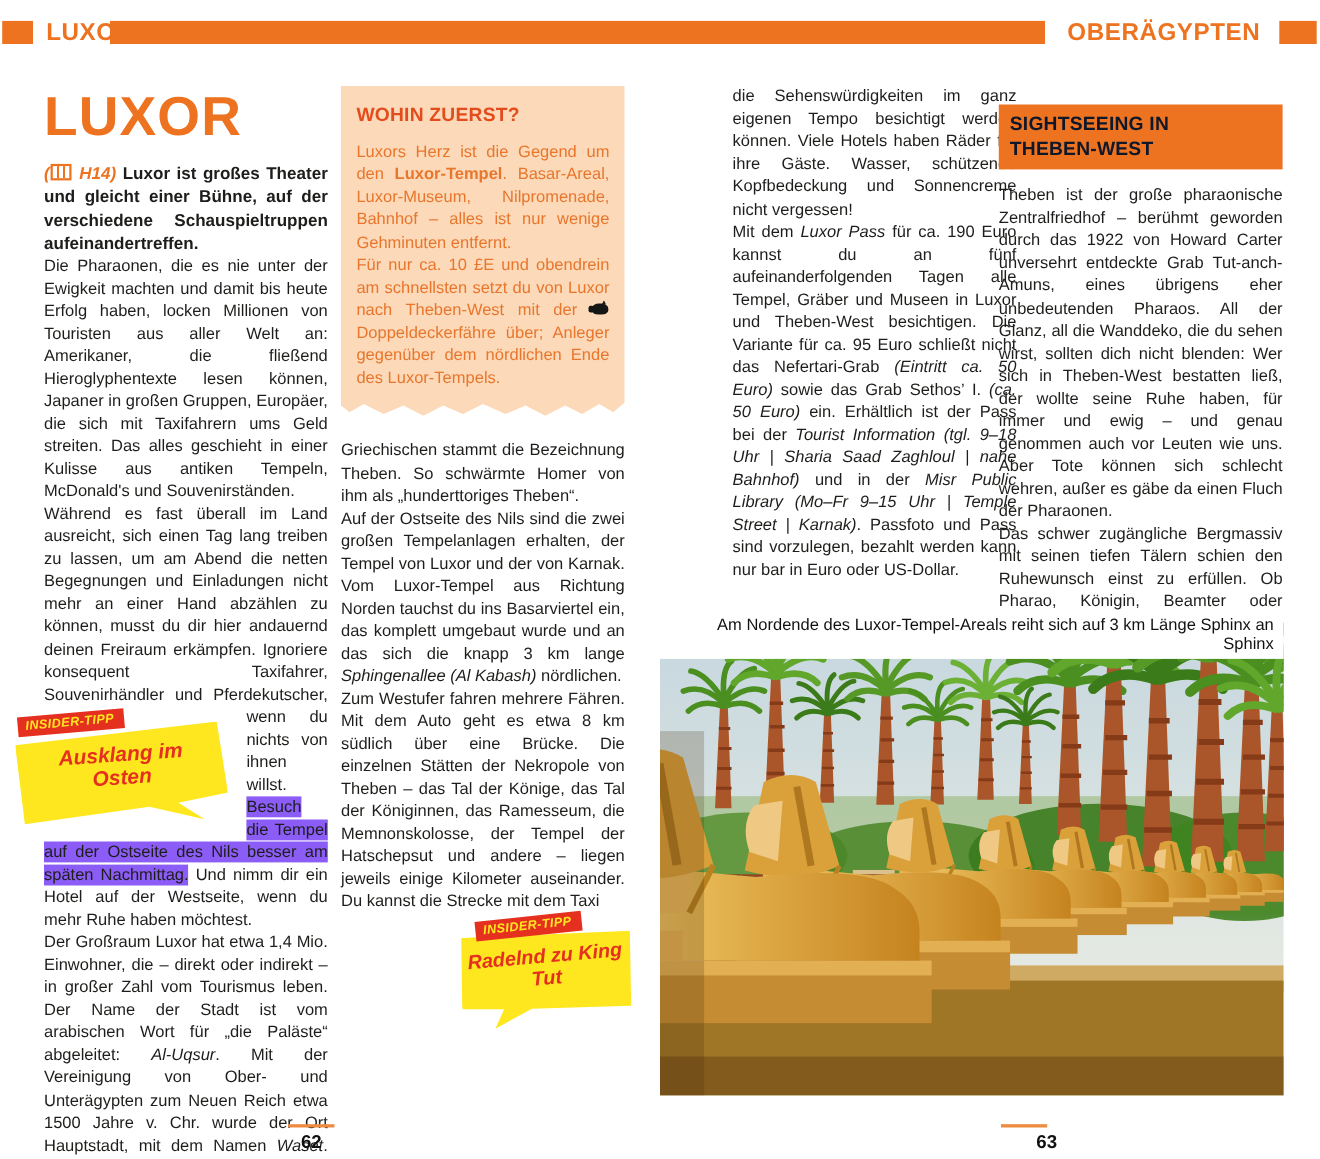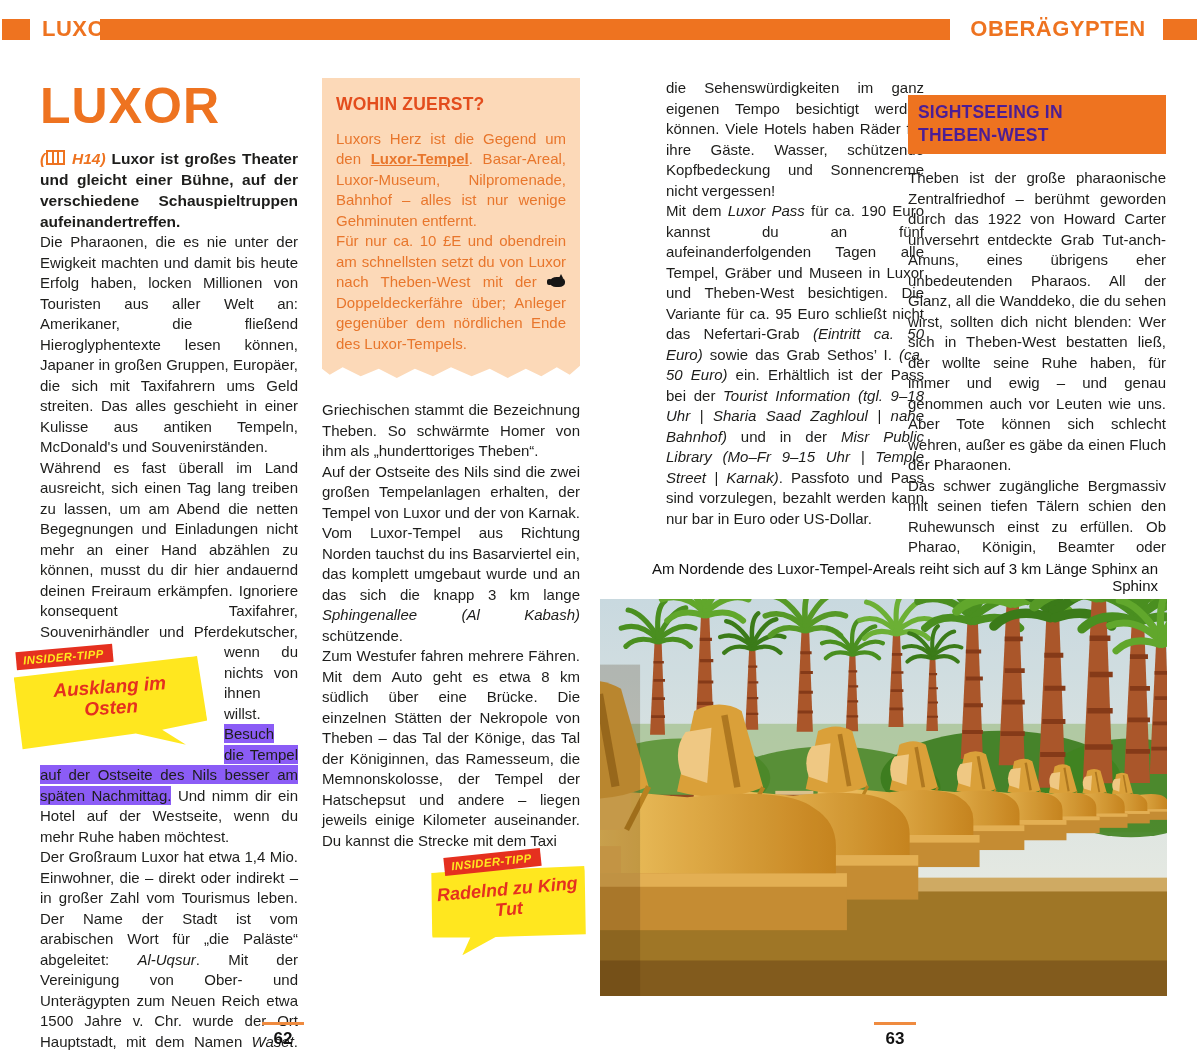--- a/index.html
+++ b/index.html
@@ -27,24 +27,24 @@
          background:linear-gradient(to right,transparent 28%,#ee7320 28%,#ee7320 40%,transparent 40%,transparent 60%,#ee7320 60%,#ee7320 72%,transparent 72%);}
   .s-pig{display:inline-block;position:relative;width:15px;height:10px;margin:0 1px;background:#161616;border-radius:45% 45% 40% 40%;}
   .s-pig::before{content:"";position:absolute;left:-3px;top:2px;width:5px;height:6px;background:#161616;border-radius:2px;}
   .s-pig::after{content:"";position:absolute;right:2px;top:-3px;width:4px;height:4px;background:#161616;clip-path:polygon(0 100%,50% 0,100% 100%);}
 
   
   .wohin-box{background:#fcd9b8;color:#e8762c;padding:16px 14px 30px 14px;margin-bottom:16px;text-align:justify;
      clip-path:polygon(0 0,100% 0,100% 94%,96% 97%,91% 94.5%,85% 97.5%,79% 95%,72% 98%,65% 95%,58% 97.5%,50% 94.5%,43% 97.5%,36% 95%,29% 98%,22% 95%,15% 97.5%,8% 94.5%,3% 97%,0 95%);}
   .wohin-box .box-heading{color:#e34d1d;font-weight:700;font-size:17.5px;margin:0 0 14px 0;text-align:left;letter-spacing:.2px;}
   .wohin-box p{margin:0;}
-  .wohin-box .s-b{color:#e8762c;text-decoration:underline;}
-
-  
-  .sightseeing{background:#ee7320;color:#4c1d95;font-weight:700;font-size:17.5px;line-height:23px;
+  .wohin-box .s-b{color:#e8762c;}
+
+  
+  .sightseeing{background:#ee7320;color:#0f172a;font-weight:700;font-size:17.5px;line-height:23px;
                padding:6px 10px 7px 10px;margin-bottom:14px;letter-spacing:.2px;}
 
   
   .tip-float{position:relative;display:block;}
   .tip-float-left{float:left;width:198px;height:104px;margin:6px 10px 2px -24px;}
   .tip-float-right{float:right;width:158px;height:98px;margin:2px -8px 0 10px;}
   .tip-tag{position:absolute;background:#e5301f;color:#ffe71f;font-weight:700;font-style:italic;
            font-size:11.5px;line-height:12px;padding:3px 9px 3px 7px;letter-spacing:.4px;white-space:nowrap;z-index:2;}
   .tip1 .tip-tag{top:0;left:0;transform:rotate(-5deg);}
   .tip2 .tip-tag{top:0;left:14px;transform:rotate(-6deg);}
@@ -61,21 +61,21 @@
   .photo{position:absolute;left:600px;top:566px;width:567px;height:430px;}
   .photo svg{display:block;width:100%;height:100%;}
   .caption{position:absolute;left:600px;top:556px;width:567px;text-align:right;z-index:3;text-decoration:underline;}
   .caption span{display:inline-block;background:#fff;color:#111;font-size:15px;line-height:17px;padding:4px 9px 5px 10px;}
 
   
   .pg{position:absolute;top:1022px;width:60px;text-align:center;}
   .pg .rule{display:block;width:42px;height:3px;background:#ef8b3f;margin:0 auto 4px auto;}
   .pg .num{font-size:17px;font-weight:700;color:#111;}
   .pg-left{left:253px;}
-  .pg-right{left:865px;}
+  .pg-right{left:901px;text-align:right;}
 </style>
 </head>
 <body>
 
 <div class="page">
 
   <div class="hblock" style="left:2px;width:28px;"></div>
   <div class="hname" style="left:42px;">LUXOR</div>
   <div class="hbar"></div>
   <div class="hname" style="left:963px;width:190px;text-align:center;">OBERÄGYPTEN</div>
@@ -85,28 +85,28 @@
     <h1 class="title">LUXOR</h1>
     <p class="lead"><span><span class="s-ref">(</span><span class="s-map"></span><span class="s-ref"> H14) </span><span class="s-b">Luxor ist großes Theater und gleicht einer Bühne, auf der verschiedene Schauspieltruppen aufeinandertreffen.</span></span></p>
     <p><span><span>Die Pharaonen, die es nie unter der Ewigkeit machten und damit bis heute Erfolg haben, locken Millionen von Touristen aus aller Welt an: Amerikaner, die fließend Hieroglyphentexte lesen können, Japaner in großen Gruppen, Europäer, die sich mit Taxifahrern ums Geld streiten. Das alles geschieht in einer Kulisse aus antiken Tempeln, McDonald's und Souvenirständen.</span></span></p>
     <p><span><span>Während es fast überall im Land ausreicht, sich einen Tag lang treiben zu lassen, um am Abend die netten Begegnungen und Einladungen nicht mehr an einer Hand abzählen zu können, musst du dir hier andauernd deinen Freiraum erkämpfen. Ignoriere konsequent Taxifahrer, Souvenirhändler und Pferdekutscher, wenn du </span></span><span class="tip-float tip-float-left tip1">
           <span class="tip-tag">INSIDER-TIPP</span>
           <span class="tip-bubble">Ausklang im Osten</span>
         </span><span><span>nichts von ihnen willst. </span><span class="s-hl">Besuch die Tempel auf der Ostseite des Nils besser am späten Nachmittag.</span><span> Und nimm dir ein Hotel auf der Westseite, wenn du mehr Ruhe haben möchtest.</span></span></p>
     <p><span><span>Der Großraum Luxor hat etwa 1,4 Mio. Einwohner, die – direkt oder indirekt – in großer Zahl vom Tourismus leben. Der Name der Stadt ist vom arabischen Wort für „die Paläste“ abgeleitet: </span><span class="s-i">Al-Uqsur</span><span>. Mit der Vereinigung von Ober- und Unterägypten zum Neuen Reich etwa 1500 Jahre v. Chr. wurde der Ort Hauptstadt, mit dem Namen </span><span class="s-i">Waset</span><span>. Aus dem</span></span></p>
   </div>
 
-  <div class="col" id="col2" style="left:322px;top:78px;">
+  <div class="col" id="col2" style="left:310px;top:78px;">
     <div class="wohin-box">
       <div class="box-heading">WOHIN ZUERST?</div>
       <p><span><span>Luxors Herz ist die Gegend um den </span><span class="s-b">Luxor-Tempel</span><span>. Basar-Areal, Luxor-Museum, Nilpromenade, Bahnhof – alles ist nur wenige Gehminuten entfernt.</span></span></p>
       <p><span><span>Für nur ca. 10 £E und obendrein am schnellsten setzt du von Luxor nach Theben-West mit der </span><span class="s-pig"></span><span> Doppeldeckerfähre über; Anleger gegenüber dem nördlichen Ende des Luxor-Tempels.</span></span></p>
     </div>
     <p><span><span>Griechischen stammt die Bezeichnung Theben. So schwärmte Homer von ihm als „hunderttoriges Theben“.</span></span></p>
-    <p><span><span>Auf der Ostseite des Nils sind die zwei großen Tempelanlagen erhalten, der Tempel von Luxor und der von Karnak. Vom Luxor-Tempel aus Richtung Norden tauchst du ins Basarviertel ein, das komplett umgebaut wurde und an das sich die knapp 3 km lange </span><span class="s-i">Sphingenallee (Al Kabash)</span><span> schützende.</span></span></p>
+    <p><span><span>Auf der Ostseite des Nils sind die zwei großen Tempelanlagen erhalten, der Tempel von Luxor und der von Karnak. Vom Luxor-Tempel aus Richtung Norden tauchst du ins Basarviertel ein, das komplett umgebaut wurde und an das sich die knapp 3 km lange </span><span class="s-i">Sphingenallee (Al Kabash)</span><span> nördlichen.</span></span></p>
     <p><span><span>Zum Westufer fahren mehrere Fähren. Mit dem Auto geht es etwa 8 km südlich über eine Brücke. Die einzelnen Stätten der Nekropole von Theben – das Tal der Könige, das Tal der Königinnen, das Ramesseum, die Memnonskolosse, der Tempel der Hatschepsut und andere – liegen jeweils einige Kilometer auseinander. Du kannst die Strecke mit dem Taxi </span></span><span class="tip-float tip-float-right tip2">
           <span class="tip-tag">INSIDER-TIPP</span>
           <span class="tip-bubble">Radelnd zu King Tut</span>
         </span></p>
   </div>
 
   <div class="col" id="col3" style="left:634px;top:78px;">
     <p><span><span>die Sehenswürdigkeiten im ganz eigenen Tempo besichtigt werden können. Viele Hotels haben Räder für ihre Gäste. Wasser, schützende Kopfbedeckung und Sonnencreme nicht vergessen!</span></span></p>
     <p><span><span>Mit dem </span><span class="s-i">Luxor Pass</span><span> für ca. 190 Euro kannst du an fünf aufeinanderfolgenden Tagen alle Tempel, Gräber und Museen in Luxor und Theben-West besichtigen. Die Variante für ca. 95 Euro schließt nicht das Nefertari-Grab </span><span class="s-i">(Eintritt ca. 50 Euro)</span><span> sowie das Grab Sethos’ I. </span><span class="s-i">(ca. 50 Euro)</span><span> ein. Erhältlich ist der Pass bei der </span><span class="s-i">Tourist Information (tgl. 9–18 Uhr | Sharia Saad Zaghloul | nahe Bahnhof)</span><span> und in der </span><span class="s-i">Misr Public Library (Mo–Fr 9–15 Uhr | Temple Street | Karnak)</span><span>. Passfoto und Pass sind vorzulegen, bezahlt werden kann nur bar in Euro oder US-Dollar.</span></span></p>
   </div>

